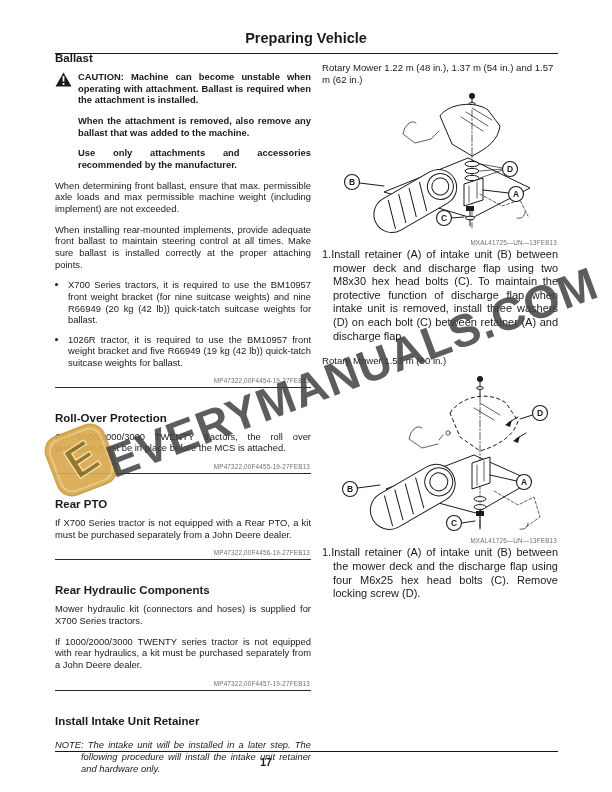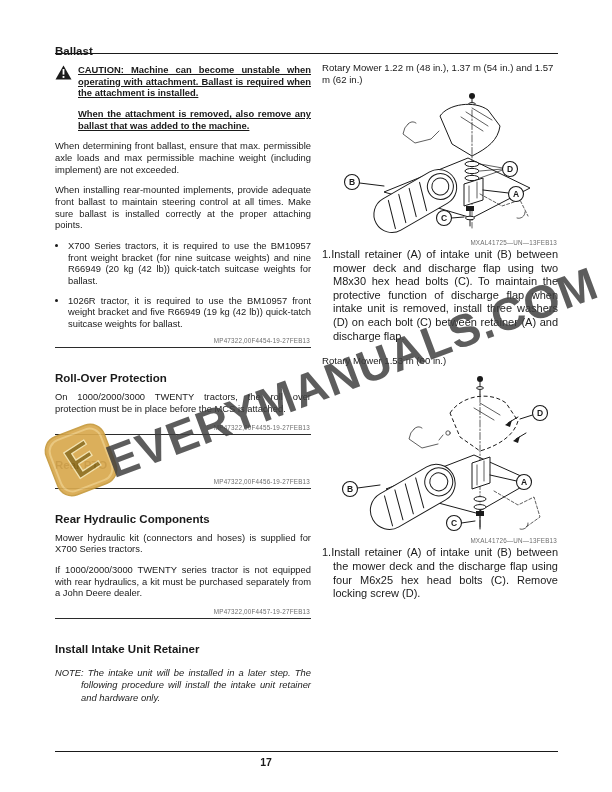--- a/index.html
+++ b/index.html
@@ -6,28 +6,28 @@
   html,body { background:#ffffff; }
   body { font-family:"Liberation Sans", sans-serif; color:#1a1a1a; }
   .page { position:relative; width:612px; height:792px; background:#fff; overflow:hidden; }
 
   
   .page-title { position:absolute; top:30px; left:0; width:612px; text-align:center;
                 font-size:14.5px; font-weight:bold; }
   .title-rule { position:absolute; top:53px; left:55px; width:503px; border-top:1.3px solid #1a1a1a; }
 
   
-  .col-left  { position:absolute; left:55px;  top:45px; width:256px; }
+  .col-left  { position:absolute; left:55px;  top:52px; width:256px; }
   .col-right { position:absolute; left:322px; top:62px; width:236px; }
 
   h2.sec { font-size:11.5px; font-weight:bold; margin:0 0 7px 0; }
   p.body { font-size:9.4px; line-height:1.24; text-align:justify; margin:0 0 9px 0; }
   .caution { position:relative; margin:2px 0 3px 0; }
   .caution .ctext { margin-left:23px; }
-  .caution p { font-size:9.4px; line-height:1.24; font-weight:bold; text-align:justify; margin:0 0 9px 0;text-decoration:underline; }
+  .caution p { font-size:9.4px; line-height:1.24; font-weight:bold; text-align:justify; margin:0 0 9px 0; }
   .caution-icon { position:absolute; left:0; top:1px; width:17px; height:15px; }
 
   ul.bullets { list-style:disc outside; margin:0 0 2px 0; padding-left:13px; }
   ul.bullets li { font-size:9.4px; line-height:1.24; text-align:justify; margin:0 0 8px 0; }
 
   .code { font-size:6.3px; color:#6e6e6e; text-align:right; margin:4px 1px 3px 0; letter-spacing:.2px; }
   .rule { border-top:1px solid #2b2b2b; margin:0 0 24px 0; }
 
   .note { font-size:9.4px; line-height:1.3; font-style:italic; text-align:justify;
           padding-left:26px; text-indent:-26px; margin-top:12px; }
@@ -58,57 +58,60 @@
              letter-spacing:1px; white-space:nowrap; opacity:.84;
              transform:rotate(-20.5deg); transform-origin:0 0; }
   .wm-logo { position:absolute; left:48px; top:427px; width:66px; height:66px;
              transform:rotate(-21deg); opacity:.93; }
 </style>
 </head>
 <body>
 
 <div class="page">
 
+  <div class="page-title">Preparing Vehicle</div>
   <div class="title-rule"></div>
 
   <div class="col-left">
 
     <h2 class="sec">Ballast</h2>
 
     <div class="caution">
       <span class="caution-icon">
         <svg viewBox="0 0 17 15" width="17" height="15">
           <polygon points="8.5,0.5 16.5,14.5 0.5,14.5" fill="#1a1a1a"></polygon>
           <rect x="7.6" y="4" width="1.8" height="5.6" fill="#ffffff"></rect>
           <rect x="7.6" y="11" width="1.8" height="1.9" fill="#ffffff"></rect>
         </svg>
       </span>
       <div class="ctext">
         <p>CAUTION: Machine can become unstable when operating with attachment. Ballast is required when the attachment is installed.</p>
         <p>When the attachment is removed, also remove any ballast that was added to the machine.</p>
+        <p>Use only attachments and accessories recommended by the manufacturer.</p>
       </div>
     </div>
 
     <p class="body">When determining front ballast, ensure that max. permissible axle loads and max permissible machine weight (including implement) are not exceeded.</p>
     <p class="body">When installing rear-mounted implements, provide adequate front ballast to maintain steering control at all times. Make sure ballast is installed correctly at the proper attaching points.</p>
 
     <ul class="bullets">
       <li>X700 Series tractors, it is required to use the BM10957 front weight bracket (for nine suitcase weights) and nine R66949 (20 kg (42 lb)) quick-tatch suitcase weights for ballast.</li>
       <li>1026R tractor, it is required to use the BM10957 front weight bracket and five R66949 (19 kg (42 lb)) quick-tatch suitcase weights for ballast.</li>
     </ul>
 
     <div class="code">MP47322,00F4454-19-27FEB13</div>
     <div class="rule"></div>
 
     <h2 class="sec">Roll-Over Protection</h2>
     <p class="body">On 1000/2000/3000 TWENTY tractors, the roll over protection must be in place before the MCS is attached.</p>
     <div class="code">MP47322,00F4455-19-27FEB13</div>
     <div class="rule"></div>
 
     <h2 class="sec">Rear PTO</h2>
+    <p class="body">If X700 Series tractor is not equipped with a Rear PTO, a kit must be purchased separately from a John Deere dealer.</p>
     <div class="code">MP47322,00F4456-19-27FEB13</div>
     <div class="rule"></div>
 
     <h2 class="sec">Rear Hydraulic Components</h2>
     <p class="body">Mower hydraulic kit (connectors and hoses) is supplied for X700 Series tractors.</p>
     <p class="body">If 1000/2000/3000 TWENTY series tractor is not equipped with rear hydraulics, a kit must be purchased separately from a John Deere dealer.</p>
     <div class="code">MP47322,00F4457-19-27FEB13</div>
     <div class="rule"></div>
 
     <h2 class="sec">Install Intake Unit Retainer</h2>

